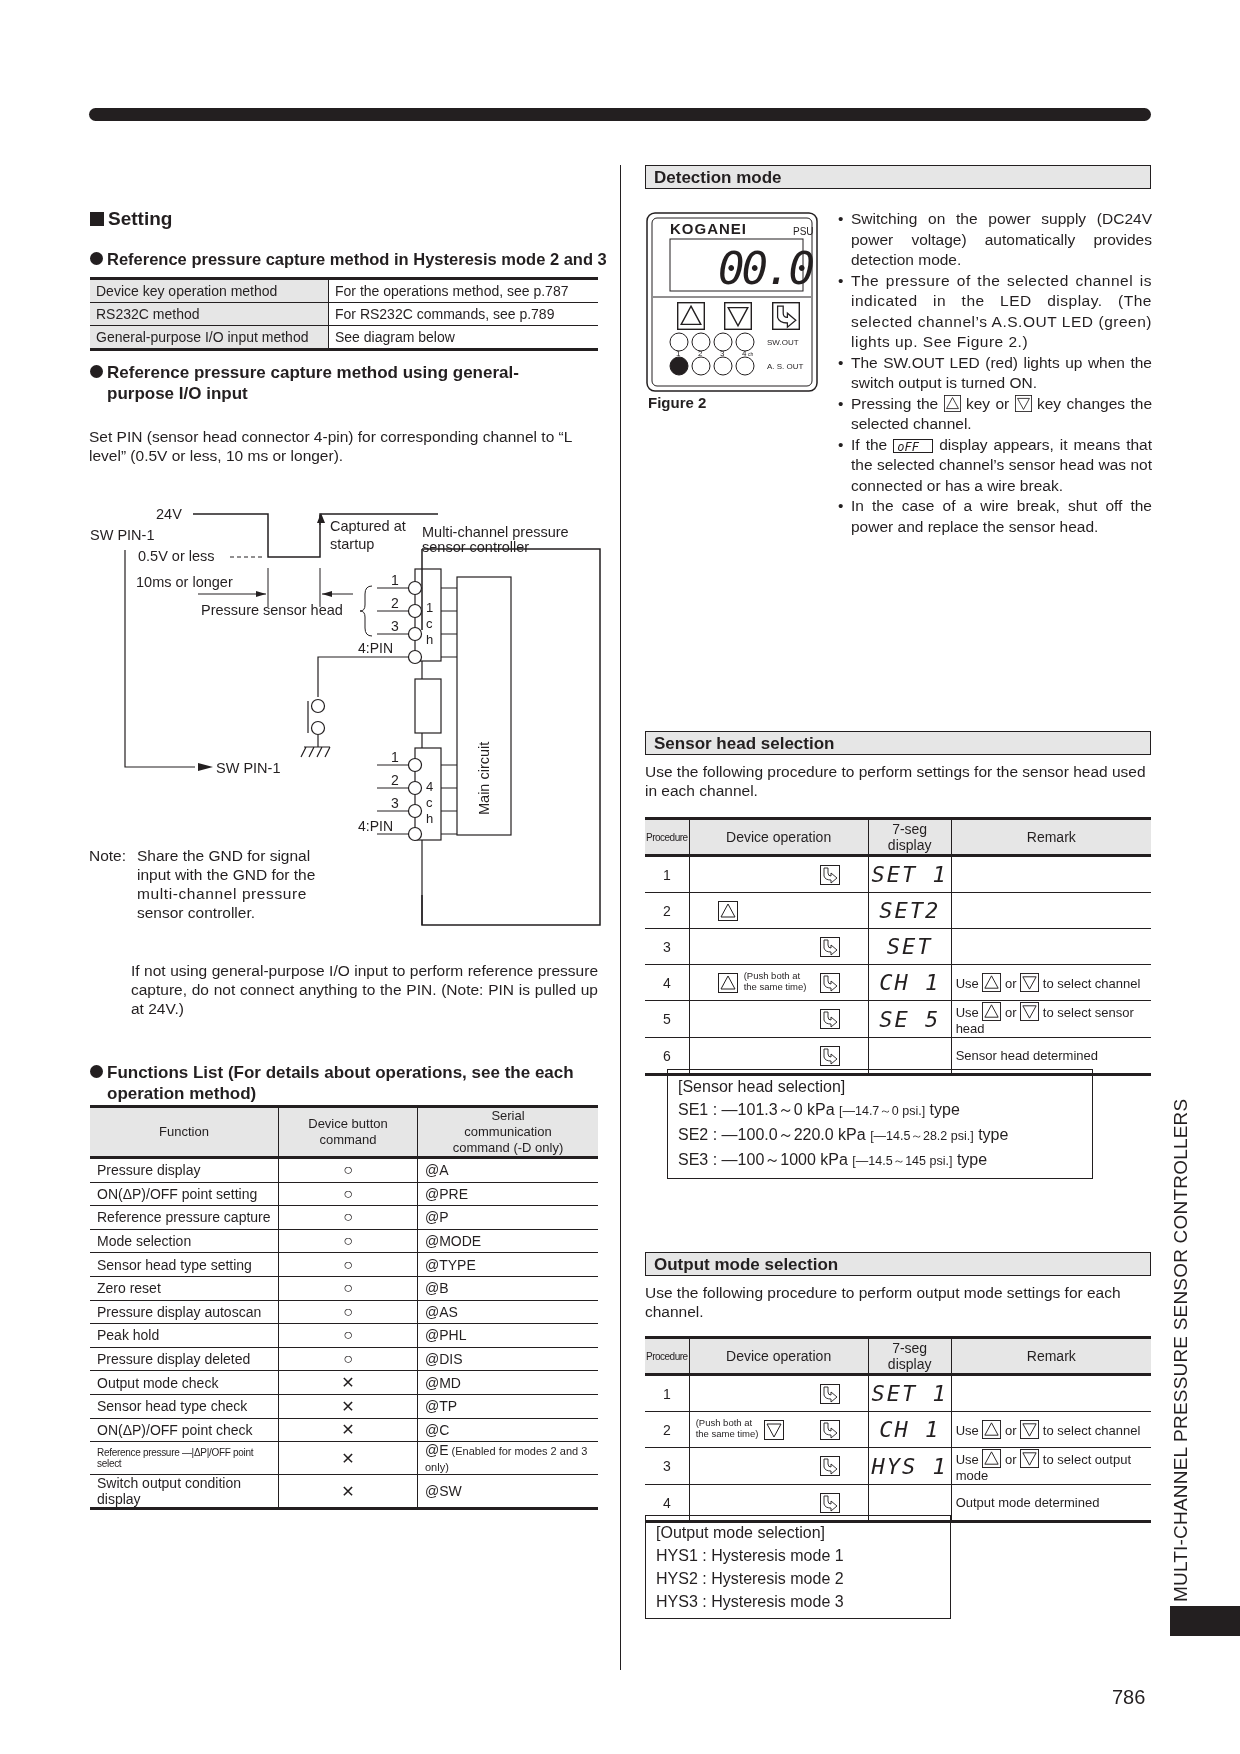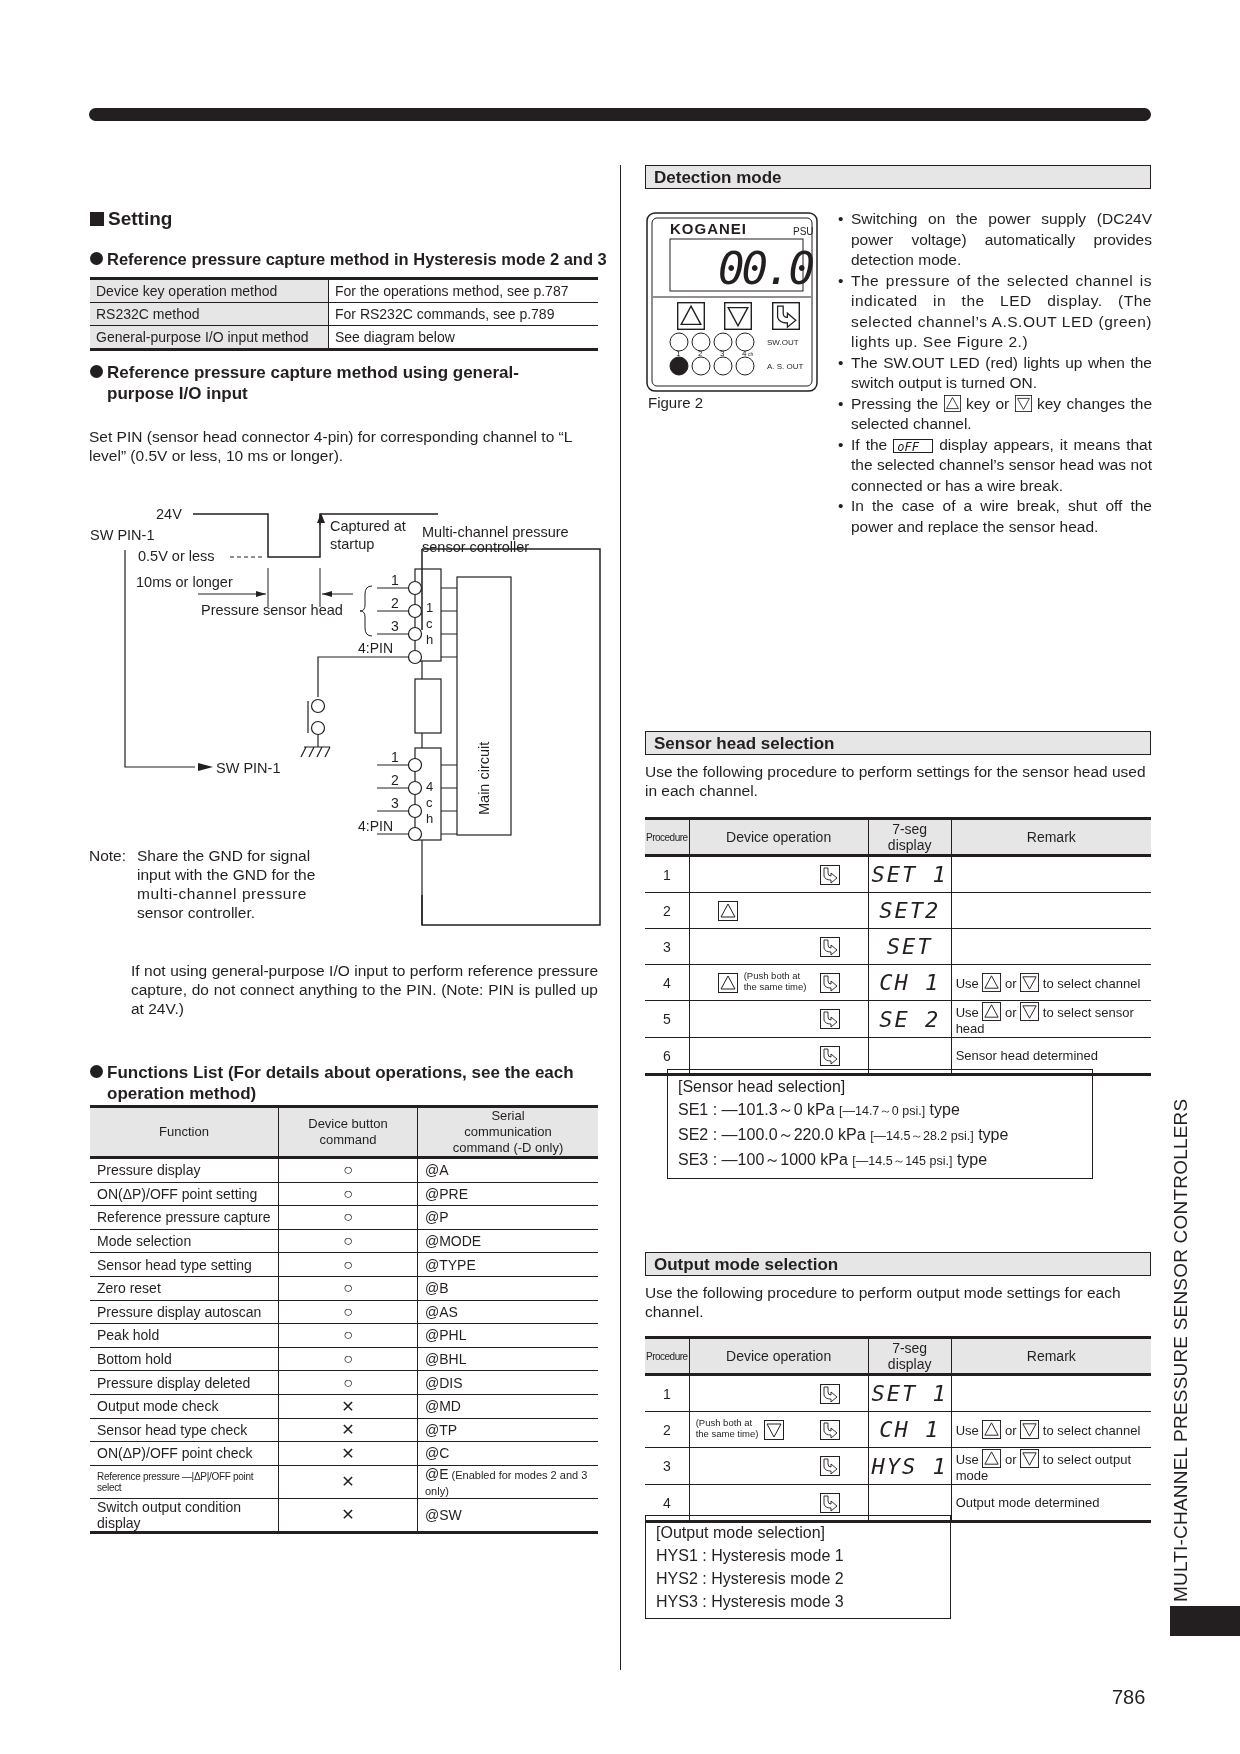--- a/index.html
+++ b/index.html
@@ -246,25 +246,20 @@
         <td>Pressure display autoscan</td>
         <td class="c">○</td>
         <td><span>@AS</span></td>
       </tr>
       <tr>
         <td>Peak hold</td>
         <td class="c">○</td>
         <td><span>@PHL</span></td>
       </tr>
       <tr>
-        <td>Bottom hold</td>
-        <td class="c">○</td>
-        <td><span>@BHL</span></td>
-      </tr>
-      <tr>
         <td>Pressure display deleted</td>
         <td class="c">○</td>
         <td><span>@DIS</span></td>
       </tr>
       <tr>
         <td>Output mode check</td>
         <td class="c">✕</td>
         <td><span>@MD</span></td>
       </tr>
       <tr>
@@ -314,21 +309,21 @@
       <circle cx="99" cy="154" r="9"></circle>
   </g>
   <text x="30" y="144" font-size="8">1</text>
   <text x="52" y="144" font-size="8">2</text>
   <text x="74" y="144" font-size="8">3</text>
   <text x="96" y="144" font-size="8">4</text>
   <text x="102" y="144" font-size="5">ch</text>
   <text x="121" y="133" font-size="8">SW.OUT</text>
   <text x="121" y="157" font-size="8">A. S. OUT</text>
 </svg>
-<div class="abs" style="left:648px;top:394px;font-size:15px;">Figure 2</div>
+<div class="abs" style="left:648px;top:394px;font-size:15px;font-weight:bold;">Figure 2</div>
 
 <div class="abs bullets">
   <div class="b">Switching on the power supply (DC24V power voltage) automatically provides detection mode.</div>
   <div class="b" style="letter-spacing:0.5px">The pressure of the selected channel is indicated in the LED display. (The selected channel’s A.S.OUT LED (green) lights up. See Figure 2.)</div>
   <div class="b">The SW.OUT LED (red) lights up when the switch output is turned ON.</div>
   <div class="b"><span>Pressing the</span> <svg width="17" height="17" style="vertical-align:-3px">
         <use href="#k-up" width="17" height="17"></use>
       </svg> <span>key or</span> <svg width="17" height="17" style="vertical-align:-3px">
         <use href="#k-down" width="17" height="17"></use>
       </svg> <span>key changes the selected channel.</span></div>
@@ -397,21 +392,21 @@
             <use href="#k-down" width="19" height="19"></use>
           </svg> <span>to select channel</span></td>
       </tr>
     <tr>
         <td class="n">5</td>
         <td class="op">
           <svg class="opkey" style="left:130px" width="20" height="20">
             <use href="#k-enter" width="20" height="20"></use>
           </svg>
         </td>
-        <td class="seg">SE 2</td>
+        <td class="seg">SE 5</td>
         <td class="rm"><span>Use</span> <svg width="19" height="19" style="vertical-align:-4px">
             <use href="#k-up" width="19" height="19"></use>
           </svg> <span>or</span> <svg width="19" height="19" style="vertical-align:-4px">
             <use href="#k-down" width="19" height="19"></use>
           </svg> <span>to select sensor head</span></td>
       </tr>
     <tr>
         <td class="n">6</td>
         <td class="op">
           <svg class="opkey" style="left:130px" width="20" height="20">

